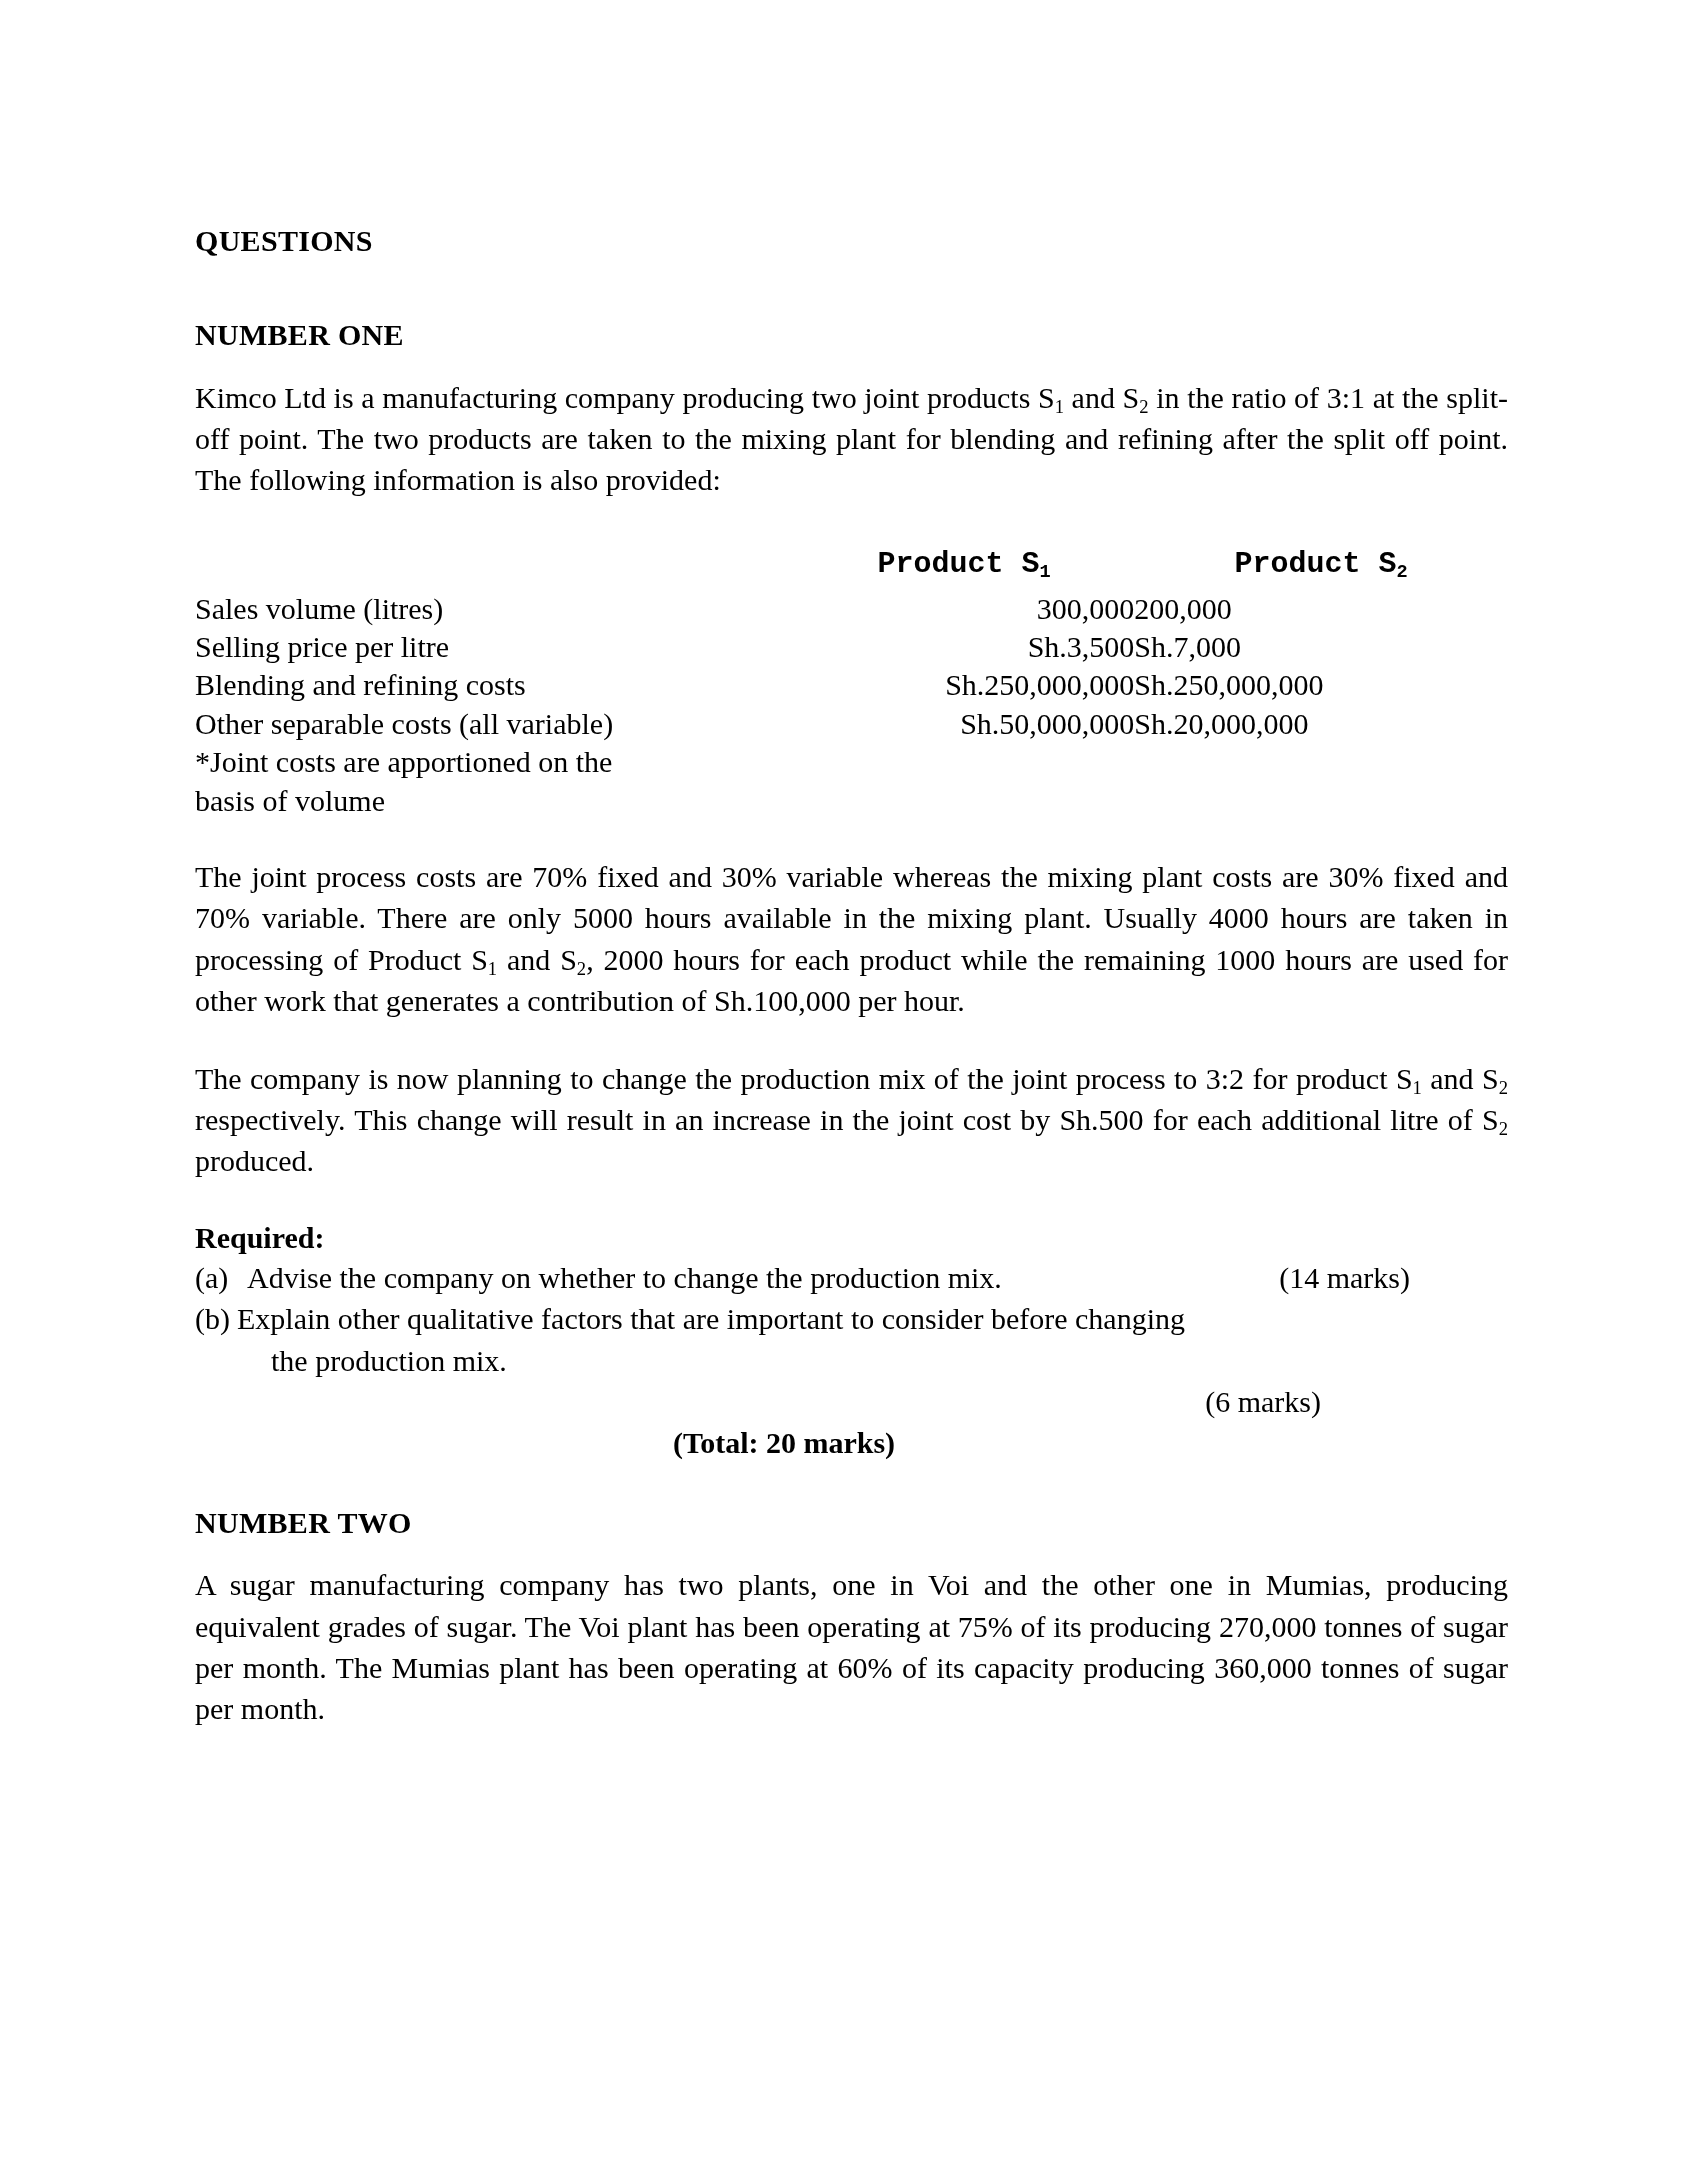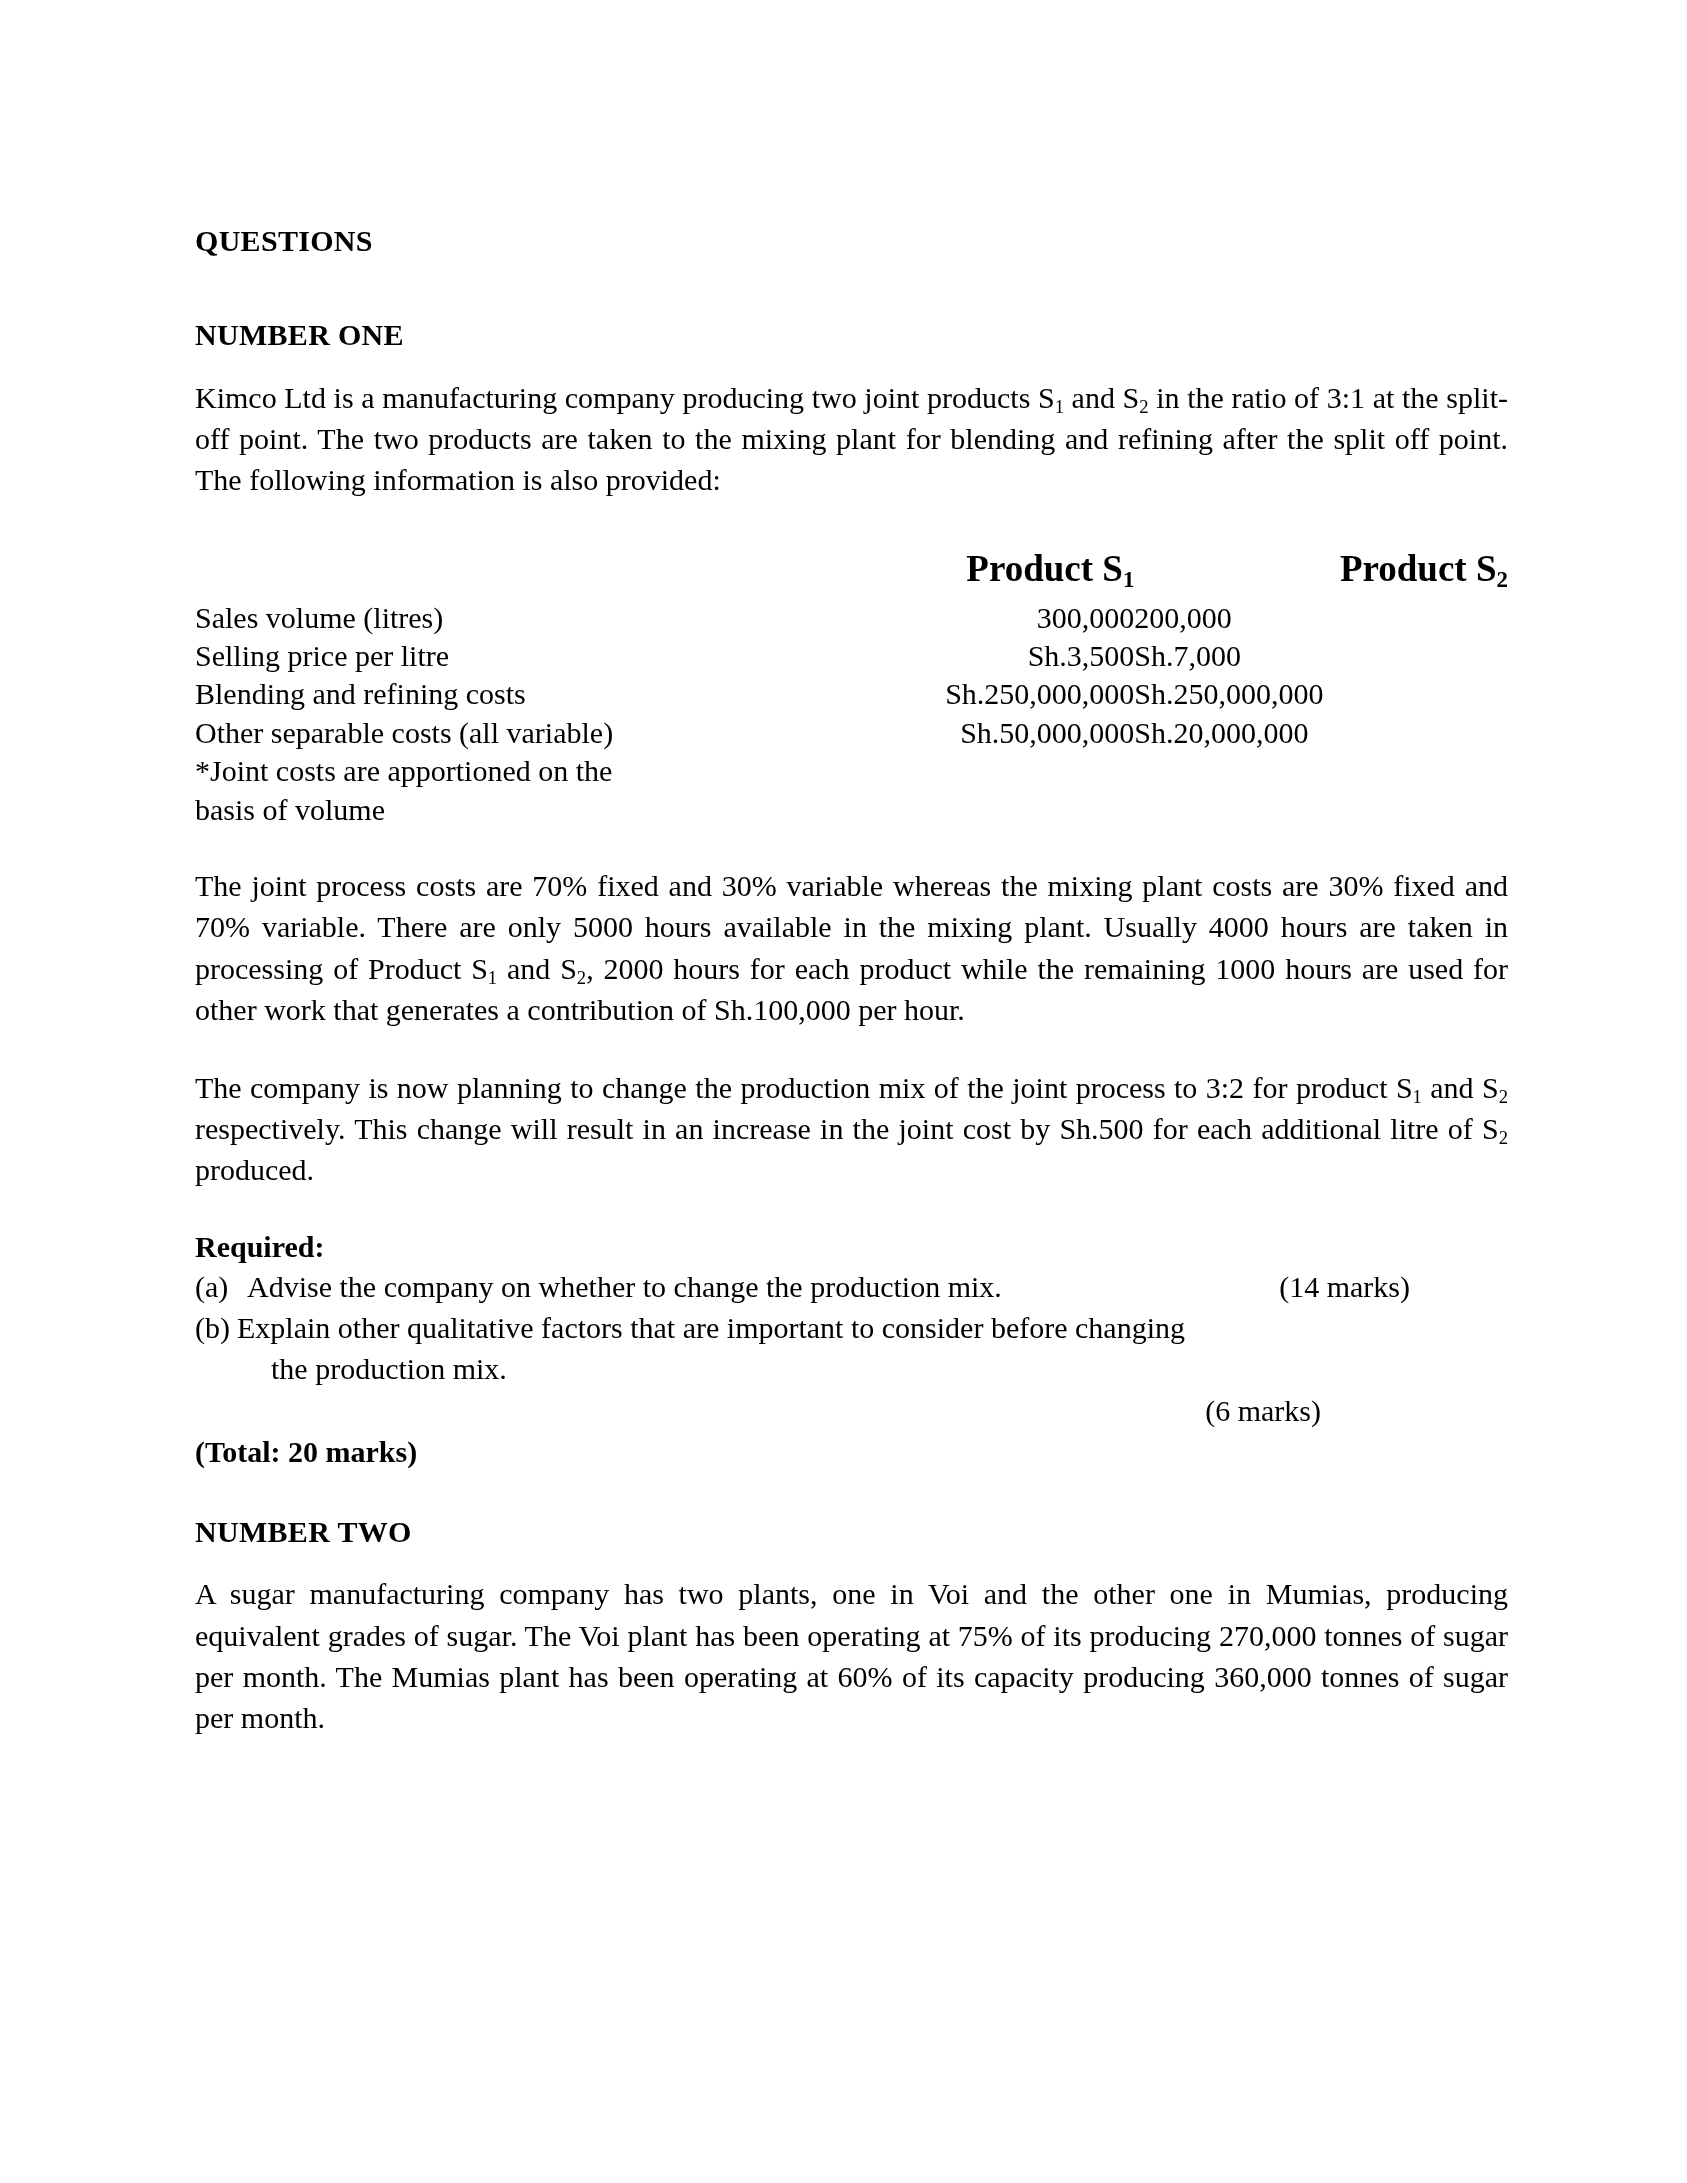--- a/index.html
+++ b/index.html
@@ -67,24 +67,25 @@
   .data-table td {
     padding: 0;
     vertical-align: top;
     white-space: nowrap;
   }
   .data-table td.c-label { width: 599px; }
   .data-table td.c-v1 { width: 341px; text-align: right; }
   .data-table td.c-v2 { width: 374px; }
   .data-table th {
     padding: 0 0 6.6px 0;
-    text-align: right;
-    font-weight: bold;
-    font-size: 37px;
+    text-align: center;
+    font-weight: bold;
+    font-size: 30px;
     white-space: nowrap;
+    font-family: Liberation Mono, monospace;
   }
   .data-table th.c-label { width: 599px; }
 
   
   .footnote {
     width: 582px;
     font-size: 30px;
     line-height: 1.28;
     text-align: justify;
     text-justify: inter-word;
@@ -128,21 +129,21 @@
     display: flex;
     width: 100%;
     flex-direction: column;
   }
   .req-b-line2 .t { white-space: nowrap; padding-left: 34px; }
   .req-b-line2 .m { white-space: nowrap; margin-left: auto; padding-right: 187px; }
   .total-line {
     font-size: 30px;
     font-weight: bold;
     line-height: 1.38;
-    text-align: left;
+    text-align: center;
     padding-right: 135px;
   }
 </style>
 </head>
 <body>
 
 <div class="page">
   <div class="content">
 
     <div class="h-title">QUESTIONS</div>

